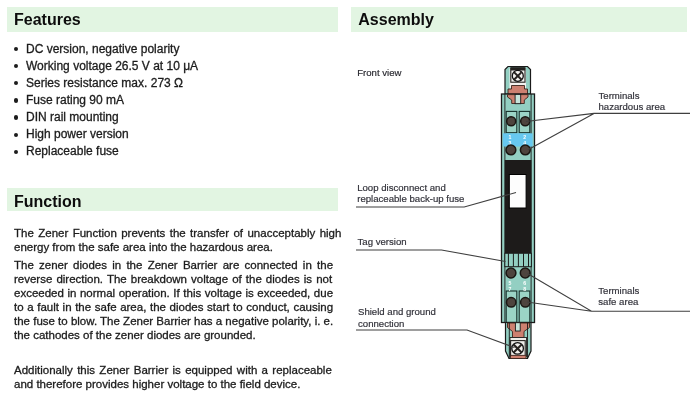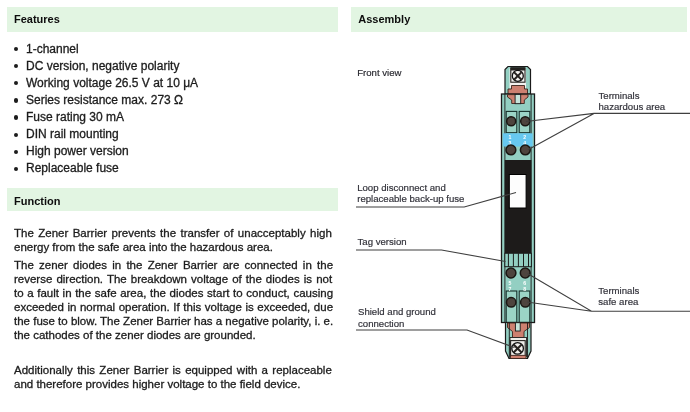--- a/index.html
+++ b/index.html
@@ -1,64 +1,63 @@
 <!DOCTYPE html>
 <html><head>
 <meta charset="utf-8">
 <style>
   html,body{margin:0;padding:0}
   body{width:690px;height:412px;background:#fff;position:relative;overflow:hidden;
        font-family:"Liberation Sans",sans-serif;color:#1c1c1c;}
   .bar{position:absolute;background:#e2f5e2;}
-  .bartext{position:absolute;font-weight:bold;font-size:11px;color:#0d0d0d;line-height:13.6px}
+  .bartext{position:absolute;font-weight:bold;font-size:16px;color:#0d0d0d;line-height:13.6px}
   .blist{position:absolute;left:12px;top:40.8px;font-size:12px;line-height:17.1px;-webkit-text-stroke:0.3px #1c1c1c}
   .blist div{height:17.1px;position:relative;padding-left:14px;white-space:nowrap}
   .blist div::before{content:"";position:absolute;left:2.2px;top:6.3px;width:4.2px;height:4.2px;border-radius:50%;background:#1c1c1c;-webkit-text-stroke:0}
   .para{position:absolute;left:14px;font-size:11.5px;line-height:14.1px;-webkit-text-stroke:0.3px #1c1c1c}
   .para div{height:14.1px;white-space:nowrap}
   .lbl{position:absolute;font-size:9.6px;line-height:11.5px;color:#32323a;white-space:nowrap;-webkit-text-stroke:0.18px #32323a}
 </style>
 </head>
 <body>
 
 <div class="bar" style="left:7px;top:6.8px;width:330.5px;height:25px"></div>
 <div class="bartext" style="left:14px;top:12.6px">Features</div>
 
 <div class="blist">
 
-  <div>1-channel</div>
 
   <div>DC version, negative polarity</div>
 
   <div>Working voltage 26.5 V at 10 μA</div>
 
   <div>Series resistance max. 273 Ω</div>
 
-  <div>Fuse rating 30 mA</div>
+  <div>Fuse rating 90 mA</div>
 
   <div>DIN rail mounting</div>
 
   <div>High power version</div>
 
   <div>Replaceable fuse</div>
 </div>
 
 <div class="bar" style="left:7px;top:188.4px;width:330.5px;height:22.2px"></div>
 <div class="bartext" style="left:14px;top:194.8px">Function</div>
 
 <div class="para" style="top:225.6px">
-  <div style="word-spacing:1.21px">The Zener Barrier prevents the transfer of unacceptably high</div>
+  <div style="word-spacing:1.21px">The Zener Function prevents the transfer of unacceptably high</div>
   <div>energy from the safe area into the hazardous area.</div>
 </div>
 
 <div class="para" style="top:258px">
   <div style="word-spacing:2.05px">The zener diodes in the Zener Barrier are connected in the</div>
   <div style="word-spacing:0.85px">reverse direction. The breakdown voltage of the diodes is not</div>
+  <div style="word-spacing:0.36px">exceeded in normal operation. If this voltage is exceeded, due</div>
   <div style="word-spacing:0.43px">to a fault in the safe area, the diodes start to conduct, causing</div>
-  <div style="word-spacing:0.36px">exceeded in normal operation. If this voltage is exceeded, due</div>
   <div>the fuse to blow. The Zener Barrier has a negative polarity, i. e.</div>
   <div>the cathodes of the zener diodes are grounded.</div>
 </div>
 
 <div class="para" style="top:363px">
   <div style="word-spacing:1.13px">Additionally this Zener Barrier is equipped with a replaceable</div>
   <div>and therefore provides higher voltage to the field device.</div>
 </div>
 
 <div class="bar" style="left:350.8px;top:6.8px;width:336.7px;height:25px"></div>

